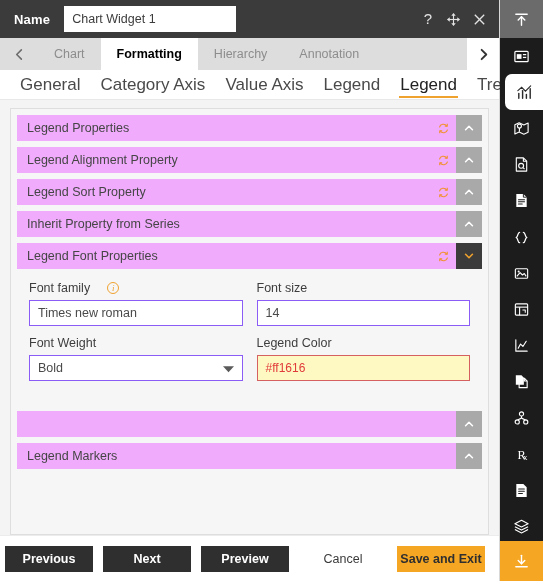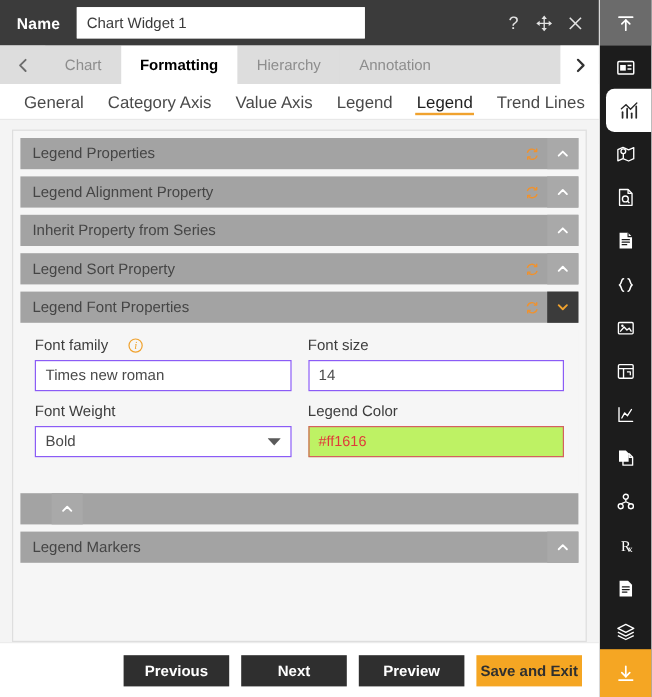--- a/index.html
+++ b/index.html
@@ -29,21 +29,21 @@
     height: 38px; min-height: 38px;
     background: #3b3b3b;
     display: flex; align-items: center;
     padding: 0 8px 0 14px;
   }
   .titlebar .name-label {
     color: #ffffff; font-size: 13px; font-weight: bold;
     letter-spacing: .2px; margin-right: 14px;
   }
   .titlebar .name-input {
-    width: 240px; height: 26px;
+    width: 172px; height: 26px;
     background: #ffffff; border: 1px solid #ffffff;
     color: #3c3c3c; font-size: 12.5px;
     font-family: "Liberation Sans", sans-serif;
     padding: 0 7px; outline: none;
   }
   .titlebar .tb-icons {
     margin-left: auto; display: flex; align-items: center; gap: 11px;
     padding-right: 4px;
   }
   .tb-ico { color: #e3e3e3; line-height: 1; display: block; }
@@ -78,21 +78,21 @@
 
   
   .subtabs {
     height: 30px; min-height: 30px;
     background: #ffffff;
     display: flex; align-items: center;
     padding: 0 10px; gap: 0;
     border-bottom: 1px solid #e8e8e8;
   }
   .subtab {
-    font-size: 14px; color: #4a4a4a;
+    font-size: 17px; color: #4a4a4a;
     padding: 3px 10px 2px 10px;
     position: relative; white-space: nowrap;
   }
   .subtab.active { color: #222; }
   .subtab.active::after {
     content: ""; position: absolute;
     left: 9px; right: 9px; bottom: -1px; height: 2px;
     background: #f0a22e;
   }
 
@@ -104,21 +104,22 @@
   }
   .acc-wrap {
     background: #f6f6f6;
     border: 1px solid #dedede;
     padding: 6px 6px 8px 6px;
     height: 100%;
   }
   .acc-row {
     display: flex; align-items: stretch;
     height: 26px; margin-bottom: 6px;
-    background: #a3a3a3;
+    background: #f0abfc;
+    justify-content: space-between;
   }
   .acc-title {
     flex: 1; display: flex; align-items: center;
     padding-left: 10px; font-size: 12.5px; color: #454545;
   }
   .acc-refresh {
     width: 26px; display: flex; align-items: center; justify-content: center;
   }
   .acc-toggle {
     width: 26px; background: #a9a9a9;
@@ -312,39 +313,39 @@
             </svg>
           </div>
           <div class="acc-toggle">
             <svg width="12" height="12" viewBox="0 0 14 14" stroke="#ffffff" stroke-width="1.8" fill="none" stroke-linecap="round" stroke-linejoin="round">
                 <polyline points="3,9 7,5 11,9"></polyline>
               </svg>
           </div>
         </div>
 
         <div class="acc-row">
-          <div class="acc-title">Inherit Property from Series</div>
-          <div class="acc-refresh"></div>
-          <div class="acc-toggle">
-            <svg width="12" height="12" viewBox="0 0 14 14" stroke="#ffffff" stroke-width="1.8" fill="none" stroke-linecap="round" stroke-linejoin="round">
-                <polyline points="3,9 7,5 11,9"></polyline>
-              </svg>
-          </div>
-        </div>
-
-        <div class="acc-row">
           <div class="acc-title">Legend Sort Property</div>
           <div class="acc-refresh">
             <svg width="13" height="13" viewBox="0 0 16 16" fill="none" stroke="#f0922e" stroke-width="1.4">
               <path d="M3 6.5A5 5 0 0 1 12 5"></path>
                 <path d="M13 9.5A5 5 0 0 1 4 11"></path>
               <polyline points="12.6,2.2 12.6,5.2 9.6,5.2" stroke-linejoin="round"></polyline>
               <polyline points="3.4,13.8 3.4,10.8 6.4,10.8" stroke-linejoin="round"></polyline>
             </svg>
           </div>
+          <div class="acc-toggle">
+            <svg width="12" height="12" viewBox="0 0 14 14" stroke="#ffffff" stroke-width="1.8" fill="none" stroke-linecap="round" stroke-linejoin="round">
+                <polyline points="3,9 7,5 11,9"></polyline>
+              </svg>
+          </div>
+        </div>
+
+        <div class="acc-row">
+          <div class="acc-title">Inherit Property from Series</div>
+          <div class="acc-refresh"></div>
           <div class="acc-toggle">
             <svg width="12" height="12" viewBox="0 0 14 14" stroke="#ffffff" stroke-width="1.8" fill="none" stroke-linecap="round" stroke-linejoin="round">
                 <polyline points="3,9 7,5 11,9"></polyline>
               </svg>
           </div>
         </div>
 
         <div class="acc-row">
           <div class="acc-title">Legend Font Properties</div>
           <div class="acc-refresh">
@@ -391,21 +392,21 @@
                       <polygon points="0,1 12,1 6,7.5" fill="#5a5a5a"></polygon>
                     </svg>
                 </span>
               </div>
             </div>
 
             <div class="field">
               <div class="field-label">
                 <span>Legend Color</span>
               </div>
-              <div class="color-input" id="legend-color-swatch" style="background: #bef264;">#ff1616</div>
+              <div class="color-input" id="legend-color-swatch" style="background: #fef9c3;">#ff1616</div>
             </div>
 
           </div>
         </div>
 
         <div class="acc-row">
           <div class="acc-refresh"></div>
           <div class="acc-toggle">
             <svg width="12" height="12" viewBox="0 0 14 14" stroke="#ffffff" stroke-width="1.8" fill="none" stroke-linecap="round" stroke-linejoin="round">
                 <polyline points="3,9 7,5 11,9"></polyline>
@@ -423,20 +424,21 @@
           </div>
         </div>
 
       </div>
     </div>
 
     <div class="footer">
       <button class="btn dark">Previous</button>
       <button class="btn dark">Next</button>
       <button class="btn dark">Preview</button>
+      <button class="btn light">Cancel</button>
       <button class="btn accent">Save and Exit</button>
     </div>
   </div>
 
   <div class="rail">
 
     <div class="rail-top">
       <svg width="17" height="17" viewBox="0 0 18 18" stroke="#ffffff" stroke-width="1.5" fill="none" stroke-linecap="round" stroke-linejoin="round">
         <line x1="3" y1="3.5" x2="15" y2="3.5"></line>
           <line x1="9" y1="6" x2="9" y2="15"></line>

